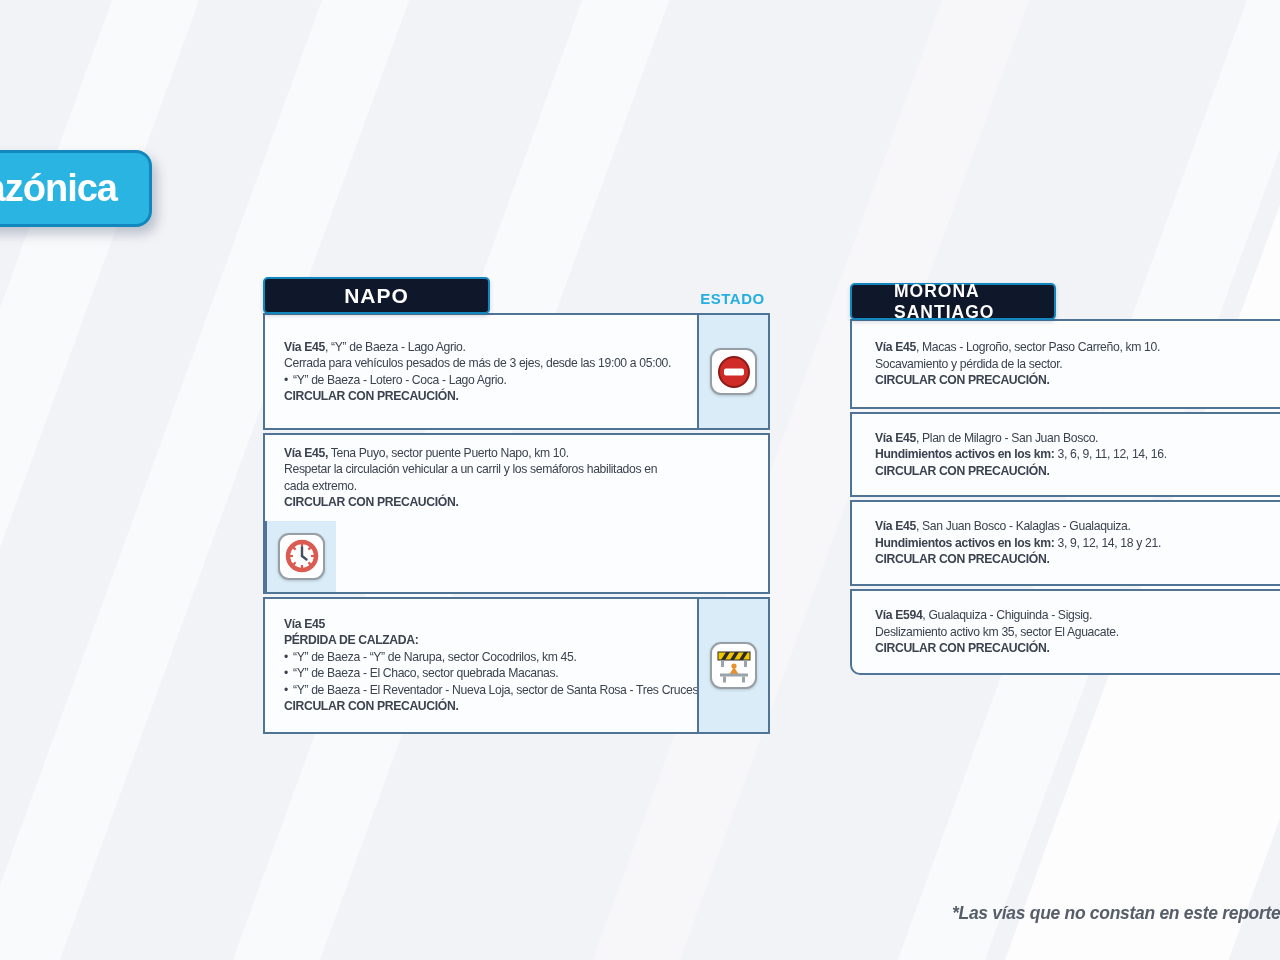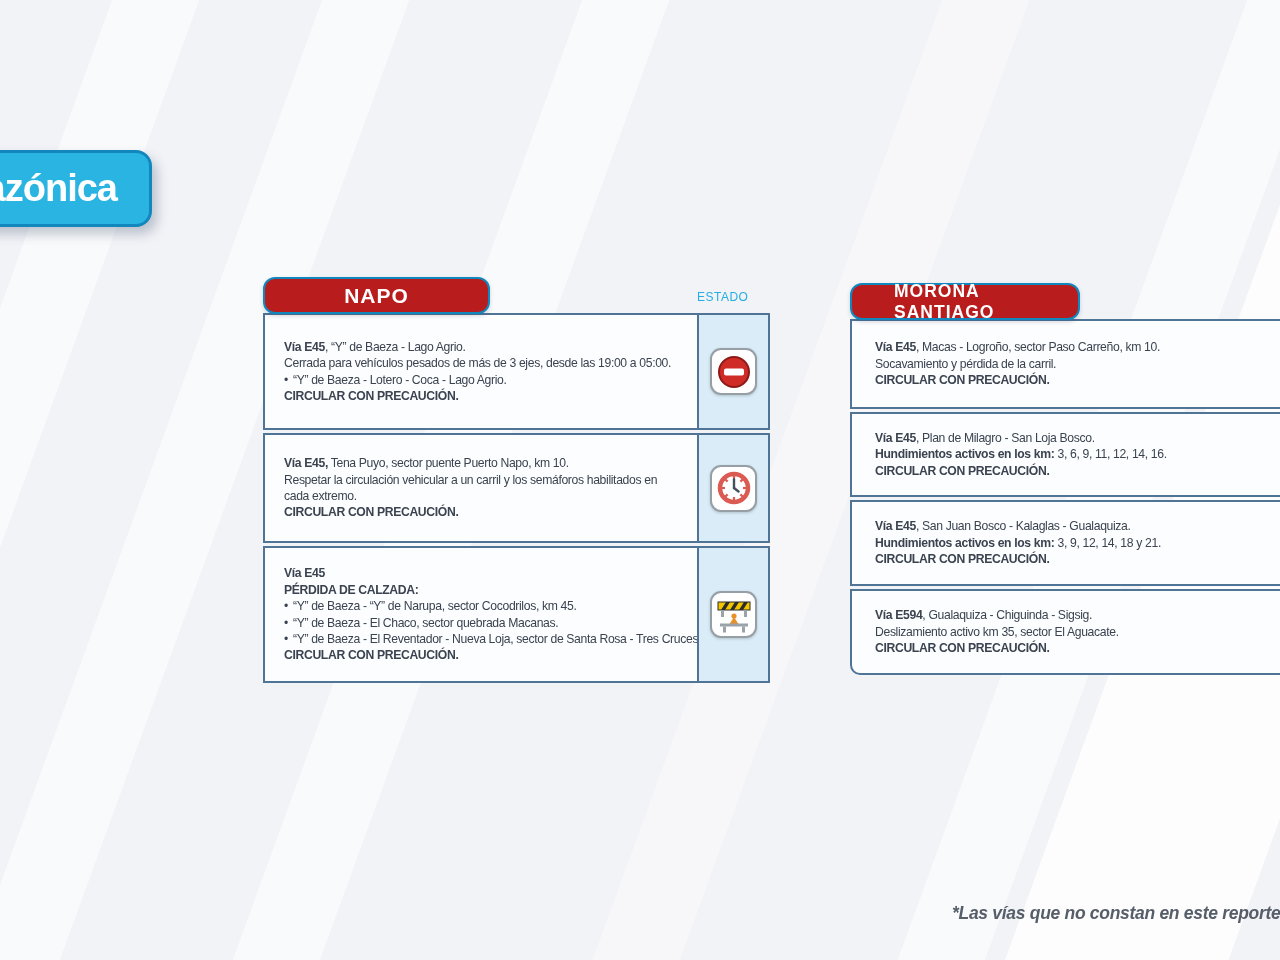--- a/index.html
+++ b/index.html
@@ -31,40 +31,40 @@
     display:flex; align-items:center; justify-content:flex-end; padding-right:32px;
     color:#ffffff; font-weight:700; font-size:38px; letter-spacing:-1px;
   }
 
   .panel { position:absolute; }
   .panel-napo   { left:263px; top:313px; width:507px; }
   .panel-morona { left:850px; top:319px; width:505px; }
 
   .tab {
     position:absolute; left:0; top:-36px; height:37px;
-    background:#b91c1c; border:2.5px solid #1287bd; border-radius:12px;
+    background:#0f172a; border:2.5px solid #1287bd; border-radius:5px;
     display:flex; align-items:center; justify-content:center;
     color:#ffffff; font-weight:700; letter-spacing:1px;
     box-shadow:0 2px 4px rgba(40,60,90,0.2);
   }
   .panel-napo .tab   { width:227px; font-size:21px; }
-  .panel-morona .tab { width:230px; font-size:17.5px;padding-left:42px; }
+  .panel-morona .tab { width:206px; font-size:17.5px;padding-left:42px; }
 
   .estado-label {
     position:absolute; top:-23px; left:434px; width:71px;
-    color:#24aee2; font-weight:400;
-    font-size:12px; letter-spacing:.5px;
+    text-align:center; color:#24aee2; font-weight:700;
+    font-size:15px; letter-spacing:.5px;
   }
 
   .row {
     display:flex; margin-bottom:3px;
     border:2px solid #4f7496; background:#fcfdff;
   }
   .panel-napo .rows .row:nth-child(1){ min-height:117px; }
-  .panel-napo .rows .row:nth-child(2){ min-height:110px; }
+  .panel-napo .rows .row:nth-child(2){ min-height:110px;flex-direction:column; }
   .panel-napo .rows .row:nth-child(3){ min-height:137px; }
   .panel-morona .rows .row:nth-child(1){ min-height:90px; }
   .panel-morona .rows .row:nth-child(2){ min-height:85px; }
   .panel-morona .rows .row:nth-child(3){ min-height:86px; }
   .panel-morona .rows .row:nth-child(4){ min-height:86px; border-radius:0 0 0 10px; }
 
   .row-content {
     flex:1; min-width:0;
     display:flex; flex-direction:column; justify-content:center;
     padding:10px 4px 10px 19px;
@@ -190,27 +190,27 @@
 </section>
 
 <section class="panel panel-morona">
   <div class="tab">
     <span>MORONA SANTIAGO</span>
   </div>
   <div class="rows">
       <div class="row">
         <div class="row-content">
           <div class="line"><span class="b">Vía E45</span><span>, Macas - Logroño, sector Paso Carreño, km 10.</span></div>
-          <div class="line"><span>Socavamiento y pérdida de la carril.</span></div>
-          <div class="line"><span class="b">CIRCULAR CON PRECAUCIÓN.</span></div>
-        </div>
-      </div>
-      <div class="row">
-        <div class="row-content">
-          <div class="line"><span class="b">Vía E45</span><span>, Plan de Milagro - San Loja Bosco.</span></div>
+          <div class="line"><span>Socavamiento y pérdida de la sector.</span></div>
+          <div class="line"><span class="b">CIRCULAR CON PRECAUCIÓN.</span></div>
+        </div>
+      </div>
+      <div class="row">
+        <div class="row-content">
+          <div class="line"><span class="b">Vía E45</span><span>, Plan de Milagro - San Juan Bosco.</span></div>
           <div class="line"><span class="b">Hundimientos activos en los km:</span><span> 3, 6, 9, 11, 12, 14, 16.</span></div>
           <div class="line"><span class="b">CIRCULAR CON PRECAUCIÓN.</span></div>
         </div>
       </div>
       <div class="row">
         <div class="row-content">
           <div class="line"><span class="b">Vía E45</span><span>, San Juan Bosco - Kalaglas - Gualaquiza.</span></div>
           <div class="line"><span class="b">Hundimientos activos en los km:</span><span> 3, 9, 12, 14, 18 y 21.</span></div>
           <div class="line"><span class="b">CIRCULAR CON PRECAUCIÓN.</span></div>
         </div>

